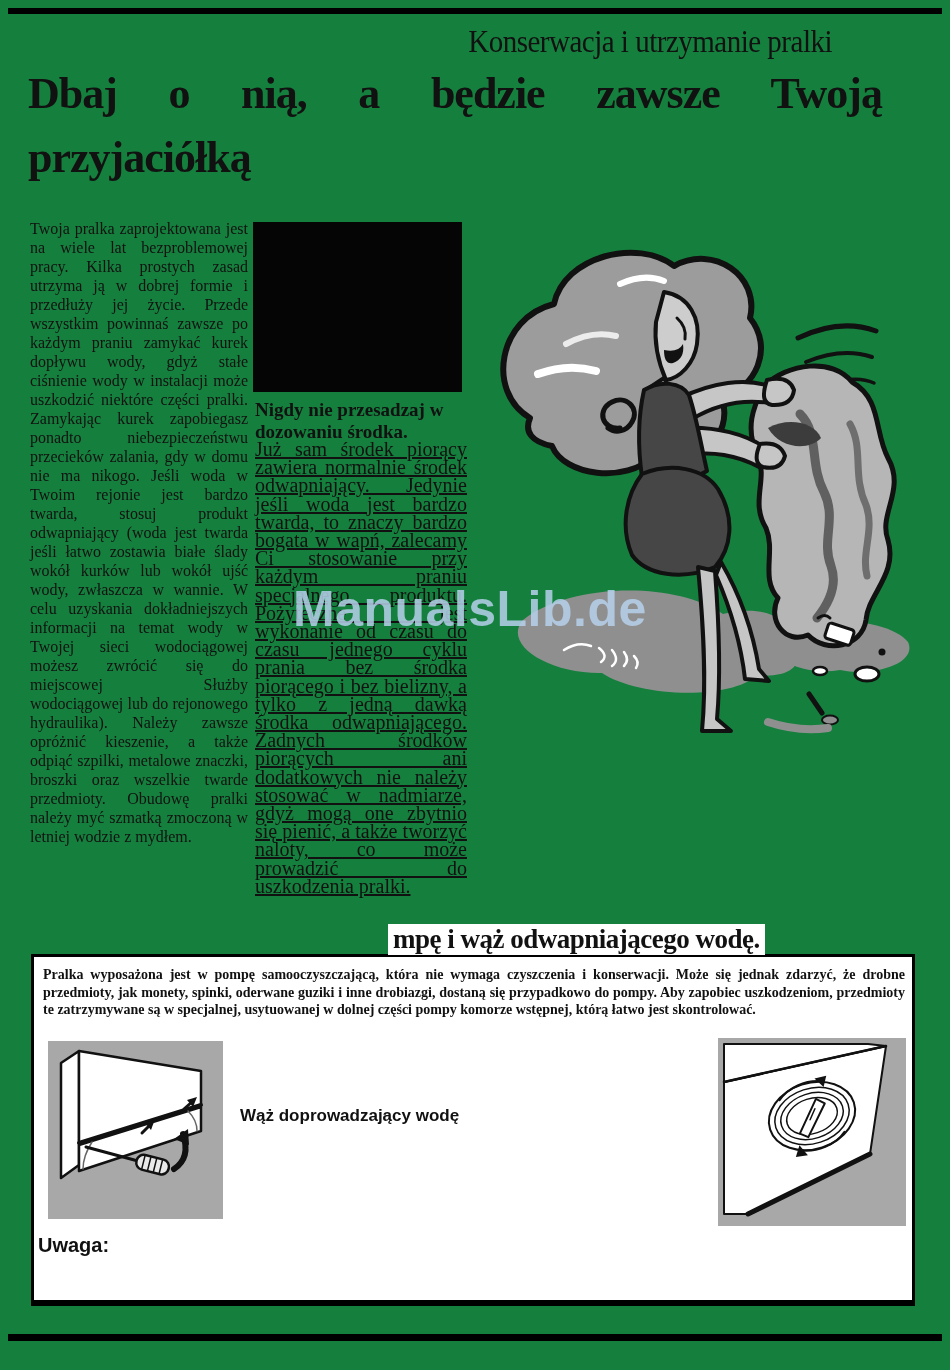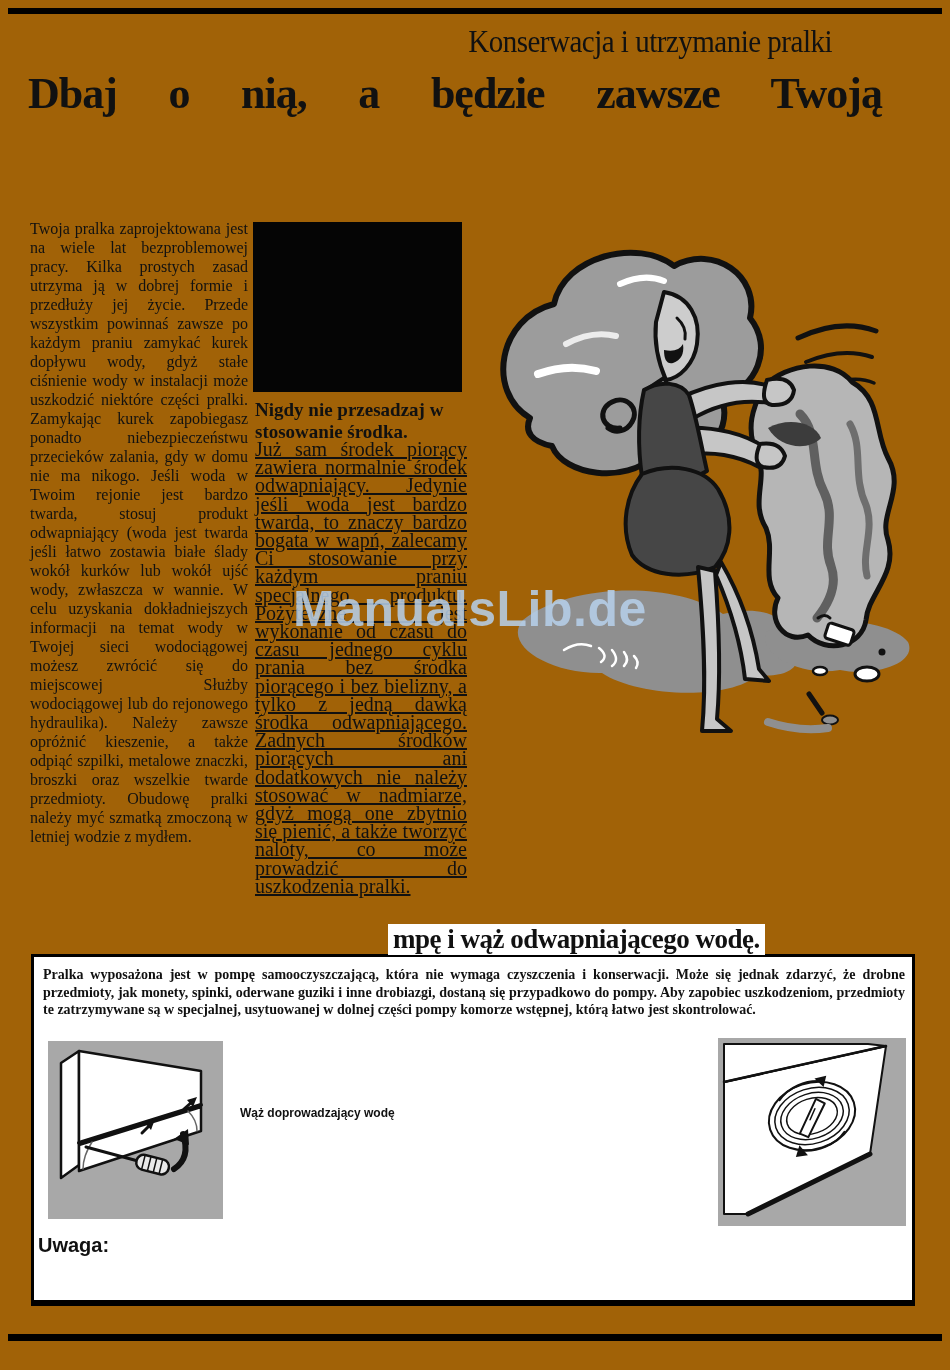--- a/index.html
+++ b/index.html
@@ -1,17 +1,17 @@
 <!DOCTYPE html>
 <html><head>
 <meta charset="utf-8">
 <style>
   html,body{margin:0;padding:0;background:#ffffff;}
   #page{
-    position:relative;width:950px;height:1370px;background:#a16207;overflow:hidden;
+    position:relative;width:950px;height:1370px;background:#15803d;overflow:hidden;
     font-family:"Liberation Serif","DejaVu Serif",serif;color:#111;
   }
   .rule{position:absolute;background:#000;}
   #top-rule{left:8px;top:8px;width:934px;height:6px;}
   #bottom-rule{left:8px;top:1334px;width:934px;height:7px;}
 
   #kicker{
     position:absolute;right:118px;top:24px;width:500px;text-align:right;
     font-size:29px;letter-spacing:-0.5px;transform:scaleY(1.08);transform-origin:top right;
   }
@@ -56,47 +56,48 @@
     border:3px solid #000;border-bottom-width:6px;box-sizing:border-box;background:#fff;
   }
   #pump-intro{
     position:absolute;left:43px;top:966px;width:862px;z-index:2;
     font-family:Liberation Serif, serif;font-weight:bold;
     font-size:14px;line-height:17.6px;text-align:justify;
   }
   #fig-left{position:absolute;left:48px;top:1041px;width:175px;height:178px;z-index:2;}
   #hose-label{
     position:absolute;left:240px;top:1106px;z-index:2;
-    font-family:"Liberation Sans","DejaVu Sans",sans-serif;font-weight:bold;font-size:12px;
+    font-family:"Liberation Sans","DejaVu Sans",sans-serif;font-weight:bold;font-size:17px;
   }
   #fig-right{position:absolute;left:718px;top:1038px;width:188px;height:188px;z-index:2;}
   #note-label{
     position:absolute;left:38px;top:1234px;z-index:2;
     font-family:"Liberation Sans","DejaVu Sans",sans-serif;font-weight:bold;font-size:20px;
   }
 </style>
 </head>
 <body>
 
 <div id="page">
 
   <div id="top-rule" class="rule"></div>
 
   <div id="kicker">Konserwacja i utrzymanie pralki</div>
 
   <div id="title">
     <div class="l1">Dbaj o nią, a będzie zawsze Twoją</div>
+    <div class="l2">przyjaciółką</div>
   </div>
 
 
   <div id="left-col">Twoja pralka zaprojektowana jest na wiele lat bezproblemowej pracy. Kilka prostych zasad utrzyma ją w dobrej formie i przedłuży jej życie. Przede wszystkim powinnaś zawsze po każdym praniu zamykać kurek dopływu wody, gdyż stałe ciśnienie wody w instalacji może uszkodzić niektóre części pralki. Zamykając kurek zapobiegasz ponadto niebezpieczeństwu przecieków zalania, gdy w domu nie ma nikogo. Jeśli woda w Twoim rejonie jest bardzo twarda, stosuj produkt odwapniający (woda jest twarda jeśli łatwo zostawia białe ślady wokół kurków lub wokół ujść wody, zwłaszcza w wannie. W celu uzyskania dokładniejszych informacji na temat wody w Twojej sieci wodociągowej możesz zwrócić się do miejscowej Służby wodociągowej lub do rejonowego hydraulika). Należy zawsze opróżnić kieszenie, a także odpiąć szpilki, metalowe znaczki, broszki oraz wszelkie twarde przedmioty. Obudowę pralki należy myć szmatką zmoczoną w letniej wodzie z mydłem.</div>
 
   <div id="photo-box"></div>
 
-  <div id="tip-heading">Nigdy nie przesadzaj w stosowanie środka.</div>
+  <div id="tip-heading">Nigdy nie przesadzaj w dozowaniu środka.</div>
   <div id="tip-body">Już sam środek piorący zawiera normalnie środek odwapniający. Jedynie jeśli woda jest bardzo twarda, to znaczy bardzo bogata w wapń, zalecamy Ci stosowanie przy każdym praniu specjalnego produktu. Pożyteczne jest wykonanie od czasu do czasu jednego cyklu prania bez środka piorącego i bez bielizny, a tylko z jedną dawką środka odwapniającego. Żadnych środków piorących ani dodatkowych nie należy stosować w nadmiarze, gdyż mogą one zbytnio się pienić, a także tworzyć naloty, co może prowadzić do uszkodzenia pralki.</div>
 
   <svg id="illustration" viewBox="0 0 462 560">
     <g stroke-linecap="round" stroke-linejoin="round">
 
       <path d="M330,116 q42,-20 78,-7" fill="none" stroke="#111" stroke-width="5"></path>
       <path d="M338,140 q36,-15 66,-5" fill="none" stroke="#111" stroke-width="4"></path>
       <path d="M362,162 q26,-9 44,-1" fill="none" stroke="#111" stroke-width="3.5"></path>
 
       <path d="M55,398 C100,362 205,358 255,392 C302,380 332,402 310,427 C342,432 330,457 290,453 C258,480 168,474 134,451 C80,452 34,422 55,398 Z" fill="#8f8f8f"></path>

